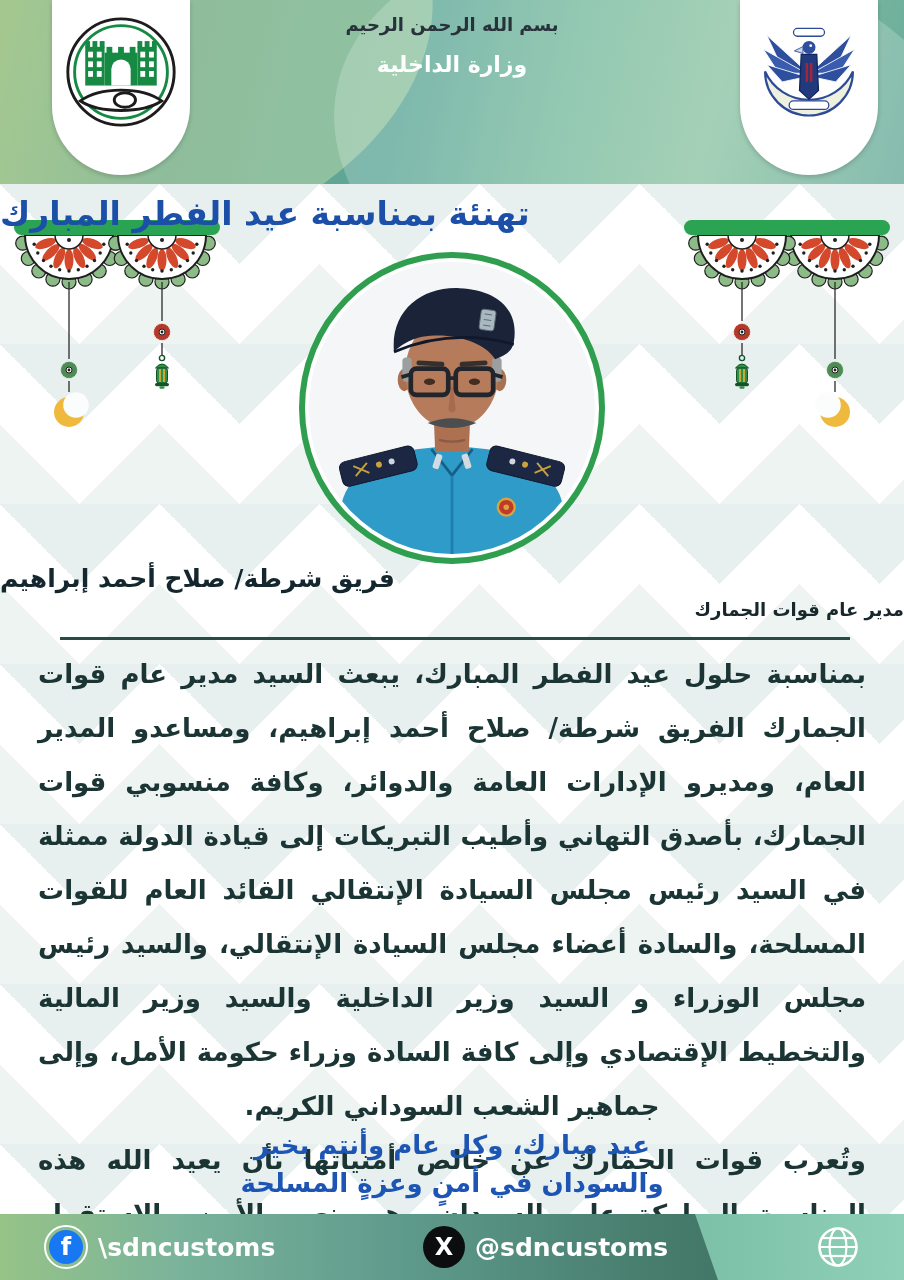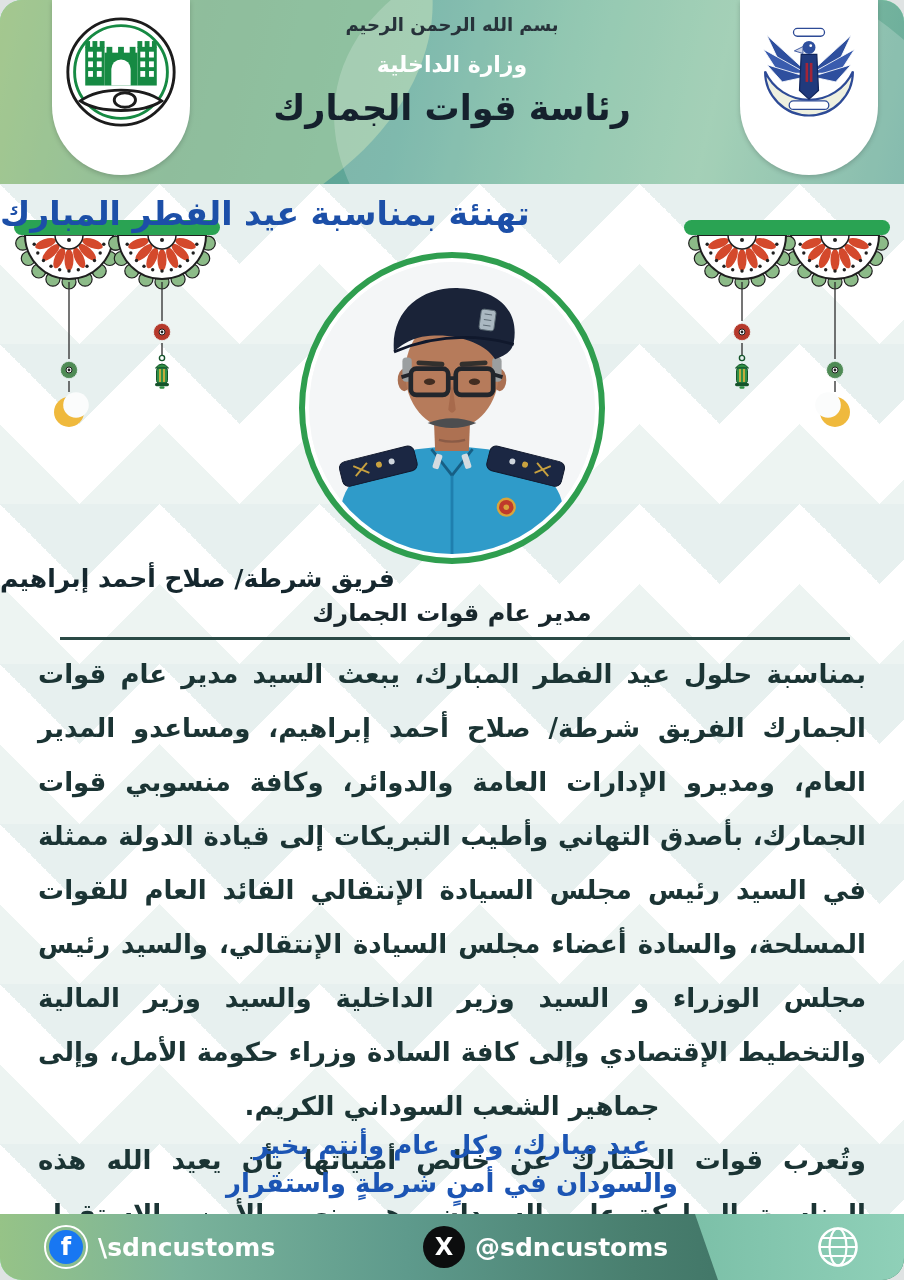--- a/index.html
+++ b/index.html
@@ -1,18 +1,18 @@
 <!DOCTYPE html>
 <html lang="ar"><head>
 <meta charset="utf-8">
 <style>
   html,body{margin:0;padding:0;background:#dfe3e3;}
   .page{
     position:relative;width:904px;height:1280px;margin:0 auto;overflow:hidden;
-    background:#86efac;font-family:"DejaVu Sans",sans-serif;border-radius:22px;
+    background:#86efac;font-family:"DejaVu Sans",sans-serif;
   }
   
   .chevron-bg{
     position:absolute;left:0;right:0;top:184px;bottom:66px;z-index:0;
     background-color:#ffffff;
     background-image:
       linear-gradient(135deg,#e7f0ef 25%,transparent 25%),
       linear-gradient(225deg,#e7f0ef 25%,transparent 25%),
       linear-gradient(45deg,#edf4f2 25%,transparent 25%),
       linear-gradient(315deg,#edf4f2 25%,transparent 25%);
@@ -48,22 +48,22 @@
   .ornament.left{left:12px;}
   .ornament.right{right:12px;}
   
   .photo-frame{position:absolute;left:299px;top:252px;width:286px;height:292px;z-index:3;
     border:6px solid #2f9e4f;border-radius:50%;background:#ffffff;padding:4px;}
   .photo-inner{width:100%;height:100%;border-radius:50%;overflow:hidden;background:#f4f6f7;}
   .photo-inner svg{display:block;width:100%;height:100%;}
   
   .officer-name{position:absolute;top:564px;left:0;right:0;z-index:3;text-align:left;
     font-size:25px;font-weight:800;color:#15272e;direction:rtl;}
-  .officer-role{position:absolute;top:599px;left:0;right:0;z-index:3;text-align:center;
-    font-size:24px;font-weight:800;color:#18272c;direction:rtl;}
+  .officer-role{position:absolute;top:599px;left:0;right:0;z-index:3;text-align:right;
+    font-size:18px;font-weight:800;color:#18272c;direction:rtl;}
   .divider{position:absolute;top:637px;left:60px;width:790px;height:2.5px;background:#2a4a46;z-index:3;}
   
   .greeting-body{position:absolute;top:647px;left:38px;right:38px;z-index:3;direction:rtl;}
   .greeting-body p{margin:0;font-size:26px;line-height:54px;font-weight:bold;color:#1b3434;
     text-align:justify;text-align-last:center;}
   
   .closing-wishes{position:absolute;top:1126px;left:0;right:0;z-index:3;text-align:center;direction:rtl;
     font-size:26px;line-height:38px;font-weight:800;color:#1c55b4;}
   
   .footer-bar{position:absolute;left:0;right:0;bottom:0;height:66px;z-index:4;
@@ -86,21 +86,20 @@
 
 <div class="page">
 
   <div class="chevron-bg"></div>
 
   <header class="hero">
     <div class="wave-a"></div>
     <div class="wave-b"></div>
     <div class="bismillah">بسم الله الرحمن الرحيم</div>
     <div class="ministry">وزارة الداخلية</div>
-    <div class="directorate">رئاسة قوات الجمارك</div>
 
     <div class="logo-pill left">
       <svg width="116" height="116" viewBox="0 0 120 120">
         <circle cx="60" cy="60" r="55" fill="#ffffff" stroke="#1c1c1c" stroke-width="3"></circle>
         <circle cx="60" cy="60" r="48" fill="none" stroke="#168a43" stroke-width="3"></circle>
         <g fill="#168a43">
           <rect x="23" y="28" width="5" height="7"></rect>
             <rect x="30.5" y="28" width="5" height="7"></rect>
             <rect x="38" y="28" width="5" height="7"></rect>
           <rect x="23" y="34" width="20" height="40"></rect>
@@ -317,21 +316,21 @@
   <div class="officer-role">مدير عام قوات الجمارك</div>
   <div class="divider"></div>
 
   <div class="greeting-body">
     <p>بمناسبة حلول عيد الفطر المبارك، يبعث السيد مدير عام قوات الجمارك الفريق شرطة/ صلاح أحمد إبراهيم، ومساعدو المدير العام، ومديرو الإدارات العامة والدوائر، وكافة منسوبي قوات الجمارك، بأصدق التهاني وأطيب التبريكات إلى قيادة الدولة ممثلة في السيد رئيس مجلس السيادة الإنتقالي القائد العام للقوات المسلحة، والسادة أعضاء مجلس السيادة الإنتقالي، والسيد رئيس مجلس الوزراء و السيد وزير الداخلية والسيد وزير المالية والتخطيط الإقتصادي وإلى كافة السادة وزراء حكومة الأمل، وإلى جماهير الشعب السوداني الكريم.</p>
     <p>وتُعرب قوات الجمارك عن خالص أمنياتها بأن يعيد الله هذه المناسبة المباركة على السودان وهو ينعم بالأمن والاستقرار والتقدم، وأن يكتب النصر لقواتنا المسلحة والقوات المساندة لها، وأن يتقبل الشهداء في عليين، ويمنّ على الجرحى بالشفاء العاجل، وأن يفك أسر المأسورين.</p>
   </div>
 
   <div class="closing-wishes">
     <div>عيد مبارك، وكل عام وأنتم بخير</div>
-    <div>والسودان في أمنٍ شرطةٍ واستقرار</div>
+    <div>والسودان في أمنٍ وعزةٍ المسلحة</div>
   </div>
 
   <footer class="footer-bar">
     <div class="footer-cut"></div>
     <div class="footer-items">
       <div class="social">
         <span class="fb-ring">
           <span class="fb-core">f</span>
         </span>
         <span>\sdncustoms</span>

